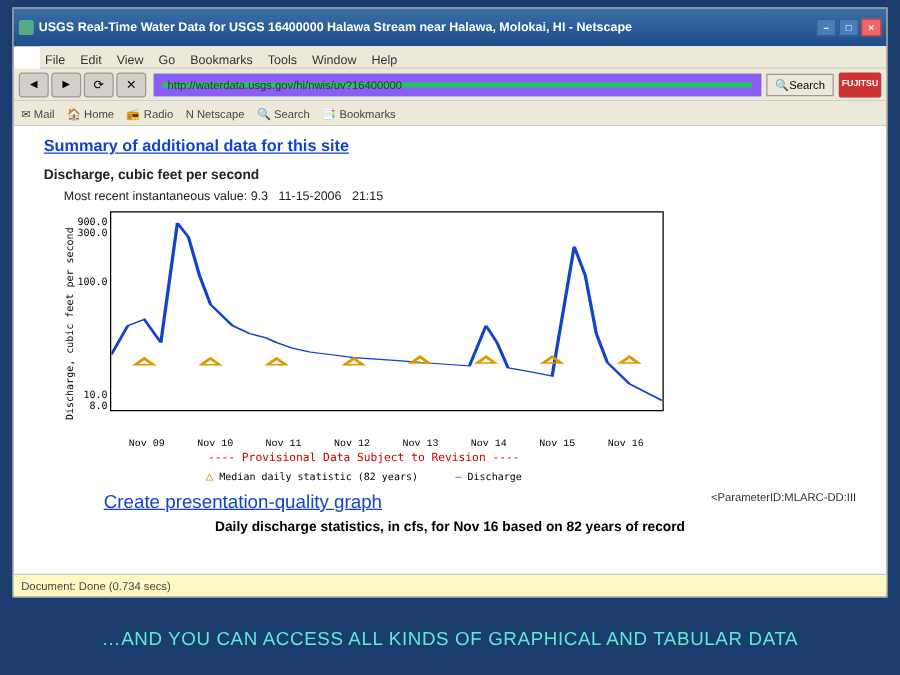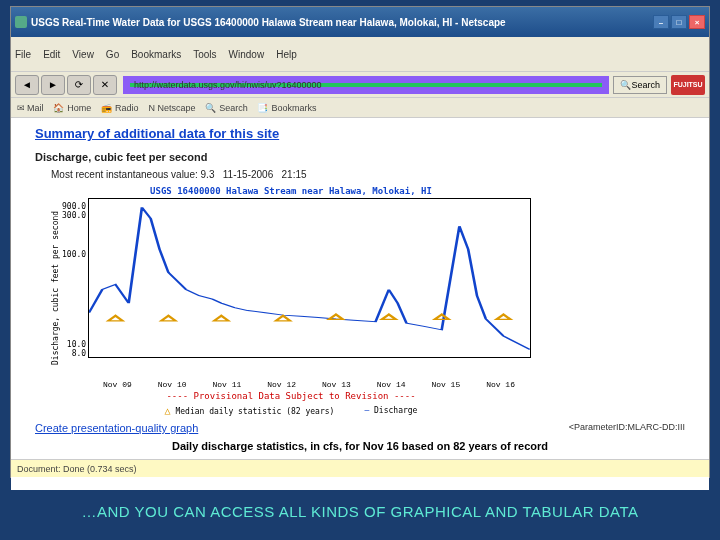--- a/index.html
+++ b/index.html
@@ -4,21 +4,21 @@
 <style>
   * { box-sizing: border-box; margin: 0; padding: 0; }
   body { width: 720px; height: 540px; background: #1a3d6e; font-family: Arial, sans-serif; font-size: 10px; overflow: hidden; }
   .slide { width: 720px; height: 540px; background: #1a3d6e; position: relative; }
   .browser { position: absolute; top: 6px; left: 10px; width: 700px; height: 472px; background: #fff; border: 1px solid #888; }
   .titlebar { background: linear-gradient(#3b6ea5, #1d4d8a); color: #fff; height: 18px; display: flex; align-items: center; padding: 15px 4px; font-size: 10px; font-weight: bold; }
   .titlebar .icon { width: 12px; height: 12px; background: #5a8; border-radius: 2px; margin-right: 4px; display: inline-block; }
   .titlebar .spacer { flex: 1; }
   .winbtn { width: 16px; height: 14px; background: #4a7db8; border: 1px solid #2a5d98; margin-left: 2px; color: #fff; font-size: 8px; display: flex; align-items: center; justify-content: center; }
   .winbtn.close { background: #e66; border-color: #c44; }
-  .menubar { background: #ece9d8; height: 35px; display: flex; align-items: center; padding: 0 4px; font-size: 10px; color: #333; border-bottom: 1px solid #ccc; }
+  .menubar { background: #ece9d8; height: 18px; display: flex; align-items: flex-end; padding: 0 4px; font-size: 10px; color: #333; border-bottom: 1px solid #ccc; margin-left: 21px; }
   .menubar span { margin-right: 12px; }
   .navbar { background: #ece9d8; height: 26px; display: flex; align-items: center; padding: 0 4px; border-bottom: 1px solid #ccc; }
   .navbtn { width: 24px; height: 20px; background: #d4d0c8; border: 1px solid #999; border-radius: 3px; margin-right: 2px; display: flex; align-items: center; justify-content: center; }
   .urlbox { flex: 1; height: 18px; background: #22c55e; border: 7px solid #8b5cf6; margin: 0 4px; padding: 0 4px; font-size: 9px; color: #333; display: flex; align-items: center; }
   .searchbtn { background: #ece9d8; border: 1px solid #999; height: 18px; padding: 0 6px; font-size: 9px; display: flex; align-items: center; }
   .logo { width: 34px; height: 20px; background: #c33; color: #fff; font-size: 7px; font-weight: bold; display: flex; align-items: center; justify-content: center; margin-left: 4px; border-radius: 2px; }
   .toolbar2 { background: #ece9d8; height: 20px; display: flex; align-items: center; padding: 0 6px; font-size: 9px; color: #444; border-bottom: 1px solid #ccc; gap: 10px; }
   .content { background: #fff; height: 372px; padding: 8px 24px; overflow: hidden; }
   .sec-title { color: #1144cc; text-decoration: underline; font-size: 13px; font-weight: bold; margin-bottom: 10px; }
   .subhead { font-size: 11px; font-weight: bold; color: #222; margin-bottom: 6px; }
@@ -27,21 +27,21 @@
   .chart-title { text-align: center; font-size: 9px; font-family: monospace; color: #1144cc; font-weight: bold; margin-bottom: 2px; }
   .chart-box { width: 480px; height: 180px; display: flex; }
   .ylabel { writing-mode: vertical-lr; transform: rotate(180deg); font-size: 8px; font-family: monospace; text-align: center; margin-right: 2px; color: #000; }
   .ytick-col { display: flex; flex-direction: column; justify-content: space-between; font-size: 8px; font-family: monospace; align-items: flex-end; padding: 4px 2px 20px 0; }
   .plot { flex: 1; position: relative; border: 1px solid #000; height: 160px; background: #fff; }
   .plot svg { position: absolute; top: 0; left: 0; width: 100%; height: 100%; }
   .xtick-row { display: flex; justify-content: space-between; font-size: 8px; font-family: Liberation Mono, monospace; margin-left: 48px; padding: 2px 4px 0 4px; width: 420px; }
   .prov { text-align: center; color: #c00; font-size: 9px; font-family: monospace; margin-top: 2px; }
   .legend-row { display: flex; justify-content: center; gap: 30px; font-size: 8px; font-family: monospace; margin-top: 4px; align-items: center; }
   .tri { color: #d90; font-size: 10px; }
-  .link2 { color: #1144cc; text-decoration: underline; font-size: 11px; margin-top: 6px; display: inline-block; }
+  .link2 { color: #1144cc; text-decoration: underline; font-size: 15px; margin-top: 6px; display: inline-block; margin-left: 48px; }
   .param { font-size: 9px; color: #333; float: right; margin-top: 6px; }
   .stats-head { clear: both; font-size: 11px; font-weight: bold; text-align: center; margin-top: 6px; }
   .statusbar { position: absolute; bottom: 0; left: 0; width: 100%; height: 18px; background: #fef9c3; border-top: 1px solid #ccc; font-size: 9px; display: flex; align-items: center; padding: 0 6px; color: #444; }
   .caption { position: absolute; bottom: 20px; left: 0; width: 720px; text-align: center; color: #5eead4; font-size: 15px; font-weight: normal; font-family: Arial; letter-spacing: 0.5px; }
 </style>
 </head>
 <body>
 
 <div class="slide">
   <div class="browser">
@@ -88,21 +88,20 @@
     <div class="content">
       <div class="sec-title">Summary of additional data for this site</div>
       <div class="subhead">Discharge, cubic feet per second</div>
       <div class="recent">
         <span>Most recent instantaneous value:</span>
         <span>9.3</span>&nbsp;&nbsp;
         <span>11-15-2006</span>&nbsp;&nbsp;
         <span>21:15</span>
       </div>
       <div class="chart-area">
-        <div class="chart-title">USGS 16400000 Halawa Stream near Halawa, Molokai, HI</div>
         <div class="chart-box">
           <div class="ylabel">Discharge, cubic feet per second</div>
           <div class="ytick-col">
             <span>900.0</span>
             <span>300.0</span>
             <span style="margin-top:30px">100.0</span>
             <span style="margin-top:auto">10.0</span>
             <span>8.0</span>
           </div>
           <div class="plot">

